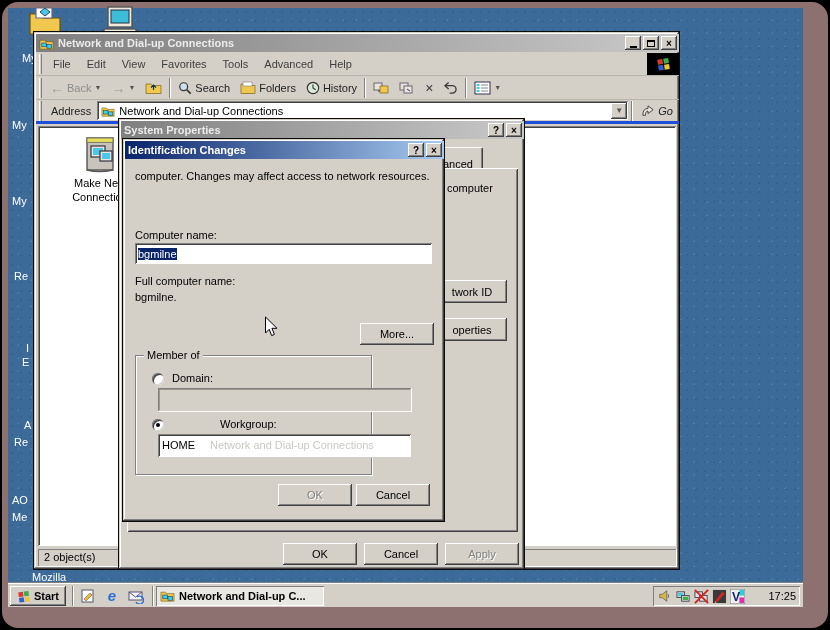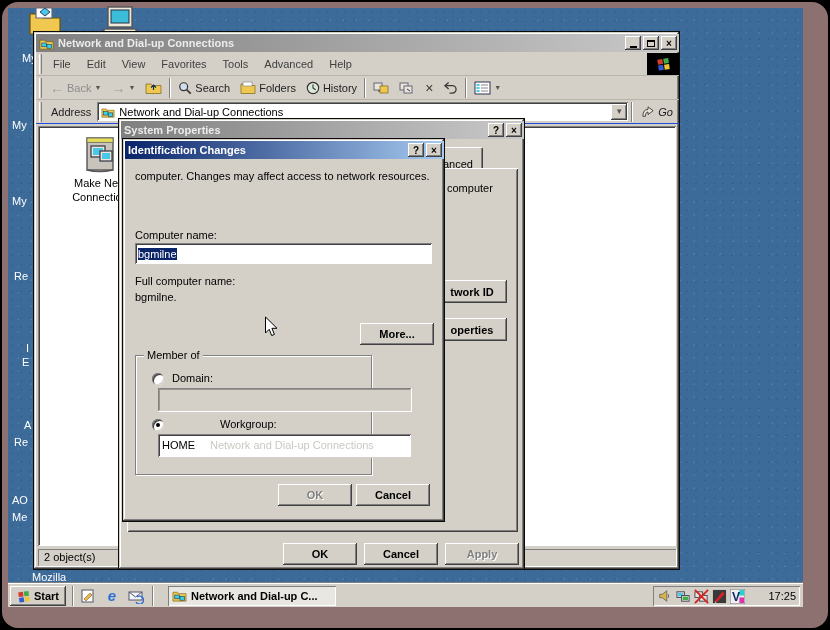--- a/index.html
+++ b/index.html
@@ -14,21 +14,21 @@
   .dfrag { position:absolute; color:#fff; white-space:nowrap; }
   .pane { background:#d4d0c8; box-shadow: inset 1px 1px #ffffff, inset -1px -1px #404040, inset 2px 2px #d4d0c8, inset -2px -2px #808080; }
   .field { background:#fff; box-shadow: inset -1px -1px #d4d0c8, inset 1px 1px #808080, inset -2px -2px #fff, inset 2px 2px #404040; }
   .sunken-thin { box-shadow: inset -1px -1px #fff, inset 1px 1px #808080; }
   .titlebar { position:absolute; height:18px; display:flex; align-items:center; padding:0 2px 0 3px; color:#fff; font-weight:bold; }
   .titlebar.inactive { background:linear-gradient(90deg,#7f7f7f,#c9c9c9); color:#ececec; }
   .titlebar.active { background:linear-gradient(90deg,#0a246a,#a6caf0); color:#fff; }
   .tbtn { width:16px; height:14px; margin-left:2px; display:flex; align-items:center; justify-content:center;
     background:#d4d0c8; box-shadow: inset -1px -1px #404040, inset 1px 1px #fff, inset -2px -2px #808080; color:#000; font-weight:bold; font-size:10px; }
   .btn { display:flex; align-items:center; justify-content:center; font-size:11px; color:#000;
-    background:#d4d0c8; box-shadow: inset -1px -1px #404040, inset 1px 1px #fff, inset -2px -2px #808080, inset 2px 2px #d4d0c8; font-weight: bold; }
+    background:#d4d0c8; box-shadow: inset -1px -1px #404040, inset 1px 1px #fff, inset -2px -2px #808080, inset 2px 2px #d4d0c8; }
   .btn.disabled { color:#808080; text-shadow:1px 1px 0 #fff; }
   .mi { padding:2px 8px; color:#3f3f3f; }
   .tb-item { display:flex; align-items:center; gap:3px; padding:0 5px; height:22px; color:#222; }
   .tb-item.dis { color:#8c8c8c; }
   .vsep { width:2px; height:20px; border-left:1px solid #808080; border-right:1px solid #fff; margin:0 2px; }
   .grip { width:3px; height:20px; border-left:1px solid #fff; border-right:1px solid #808080; margin:0 3px; }
   .caret { font-size:7px; color:#555; }
   .radio { position:absolute; width:12px; height:12px; border-radius:50%; background:#fff;
     box-shadow: inset 1px 1px #808080, inset -1px -1px #d4d0c8, inset 2px 2px #404040, inset -2px -2px #fff; }
   .radio .dot { position:absolute; left:4px; top:4px; width:4px; height:4px; border-radius:50%; background:#000; display:none; }
@@ -104,21 +104,21 @@
         <span style="font-size:15px; font-weight:bold; color:#2a6fd6; font-style:italic;">e</span>
       </div>
       <div class="qlicon">
         <svg width="16" height="16" viewBox="0 0 16 16">
             <rect x="1" y="4" width="13" height="8" fill="#f4f4ff" stroke="#556"></rect>
             <path d="M1 4 L7.5 9 L14 4" fill="none" stroke="#556"></path>
             <path d="M9 9 a4 4 0 1 1 -1 5" fill="none" stroke="#2a6fd6" stroke-width="1.4"></path>
           </svg>
       </div>
       <div class="vsep" style="margin-left:4px;"></div>
-      <div style="width:168px; height:20px; margin-left:12px; display:flex; align-items:center; gap:4px; padding-left:4px; background:#e9e7e1; box-shadow: inset 1px 1px #808080, inset -1px -1px #fff; font-weight:bold;">
+      <div style="width:168px; height:20px; margin-left:0; display:flex; align-items:center; gap:4px; padding-left:4px; background:#e9e7e1; box-shadow: inset 1px 1px #808080, inset -1px -1px #fff; font-weight:bold;">
         <svg width="15" height="13" viewBox="0 0 16 13">
             <path d="M1 3 h5 l1 1.5 H15 v8 H1 Z" fill="#f0c850" stroke="#6a5200" stroke-width="0.6"></path>
             <rect x="3" y="6" width="5" height="4" fill="#3bd0e8" stroke="#135" stroke-width="0.6"></rect>
             <rect x="8.5" y="7.5" width="5" height="4" fill="#3bd0e8" stroke="#135" stroke-width="0.6"></rect>
           </svg>
         <span style="white-space:nowrap; overflow:hidden;">Network and Dial-up C...</span>
       </div>
       <div style="position:absolute; right:3px; top:2px; width:147px; height:20px; display:flex; align-items:center; gap:2px; padding:0 4px; box-shadow: inset 1px 1px #808080, inset -1px -1px #fff;">
         <div class="trayicon">
           <svg width="14" height="14" viewBox="0 0 16 16">
@@ -269,21 +269,21 @@
             <rect x="2.5" y="3" width="3" height="2" fill="#49c8e8"></rect>
             <rect x="2.5" y="6" width="3" height="2" fill="#49c8e8"></rect>
             <rect x="2.5" y="9" width="3" height="2" fill="#49c8e8"></rect>
             <line x1="7" y1="4" x2="14" y2="4" stroke="#888"></line>
             <line x1="7" y1="7" x2="14" y2="7" stroke="#888"></line>
             <line x1="7" y1="10" x2="14" y2="10" stroke="#888"></line>
           </svg>
         <span class="caret">▼</span>
       </div>
     </div>
-    <div class="abs" style="left:2px; top:68px; width:643px; height:24px; display:flex; align-items:center; border-bottom:1px solid #1d4ed8;text-align:right;">
+    <div class="abs" style="left:2px; top:68px; width:643px; height:24px; display:flex; align-items:center; border-bottom:3px solid #1d4ed8;text-align:right;">
       <div class="grip"></div>
       <span style="padding:0 6px; color:#222;">Address</span>
       <div class="field" style="flex:1; height:20px; display:flex; align-items:center; padding:0 2px 0 4px;">
         <svg width="14" height="12" viewBox="0 0 16 13" style="margin-right:4px;">
             <path d="M1 3 h5 l1 1.5 H15 v8 H1 Z" fill="#f0c850" stroke="#6a5200" stroke-width="0.6"></path>
             <rect x="3" y="6" width="5" height="4" fill="#3bd0e8" stroke="#135" stroke-width="0.6"></rect>
             <rect x="8.5" y="7.5" width="5" height="4" fill="#3bd0e8" stroke="#135" stroke-width="0.6"></rect>
           </svg>
         <span style="white-space:nowrap; overflow:hidden;">Network and Dial-up Connections</span>
         <span class="tbtn" style="margin-left:auto; width:16px; height:16px;">

